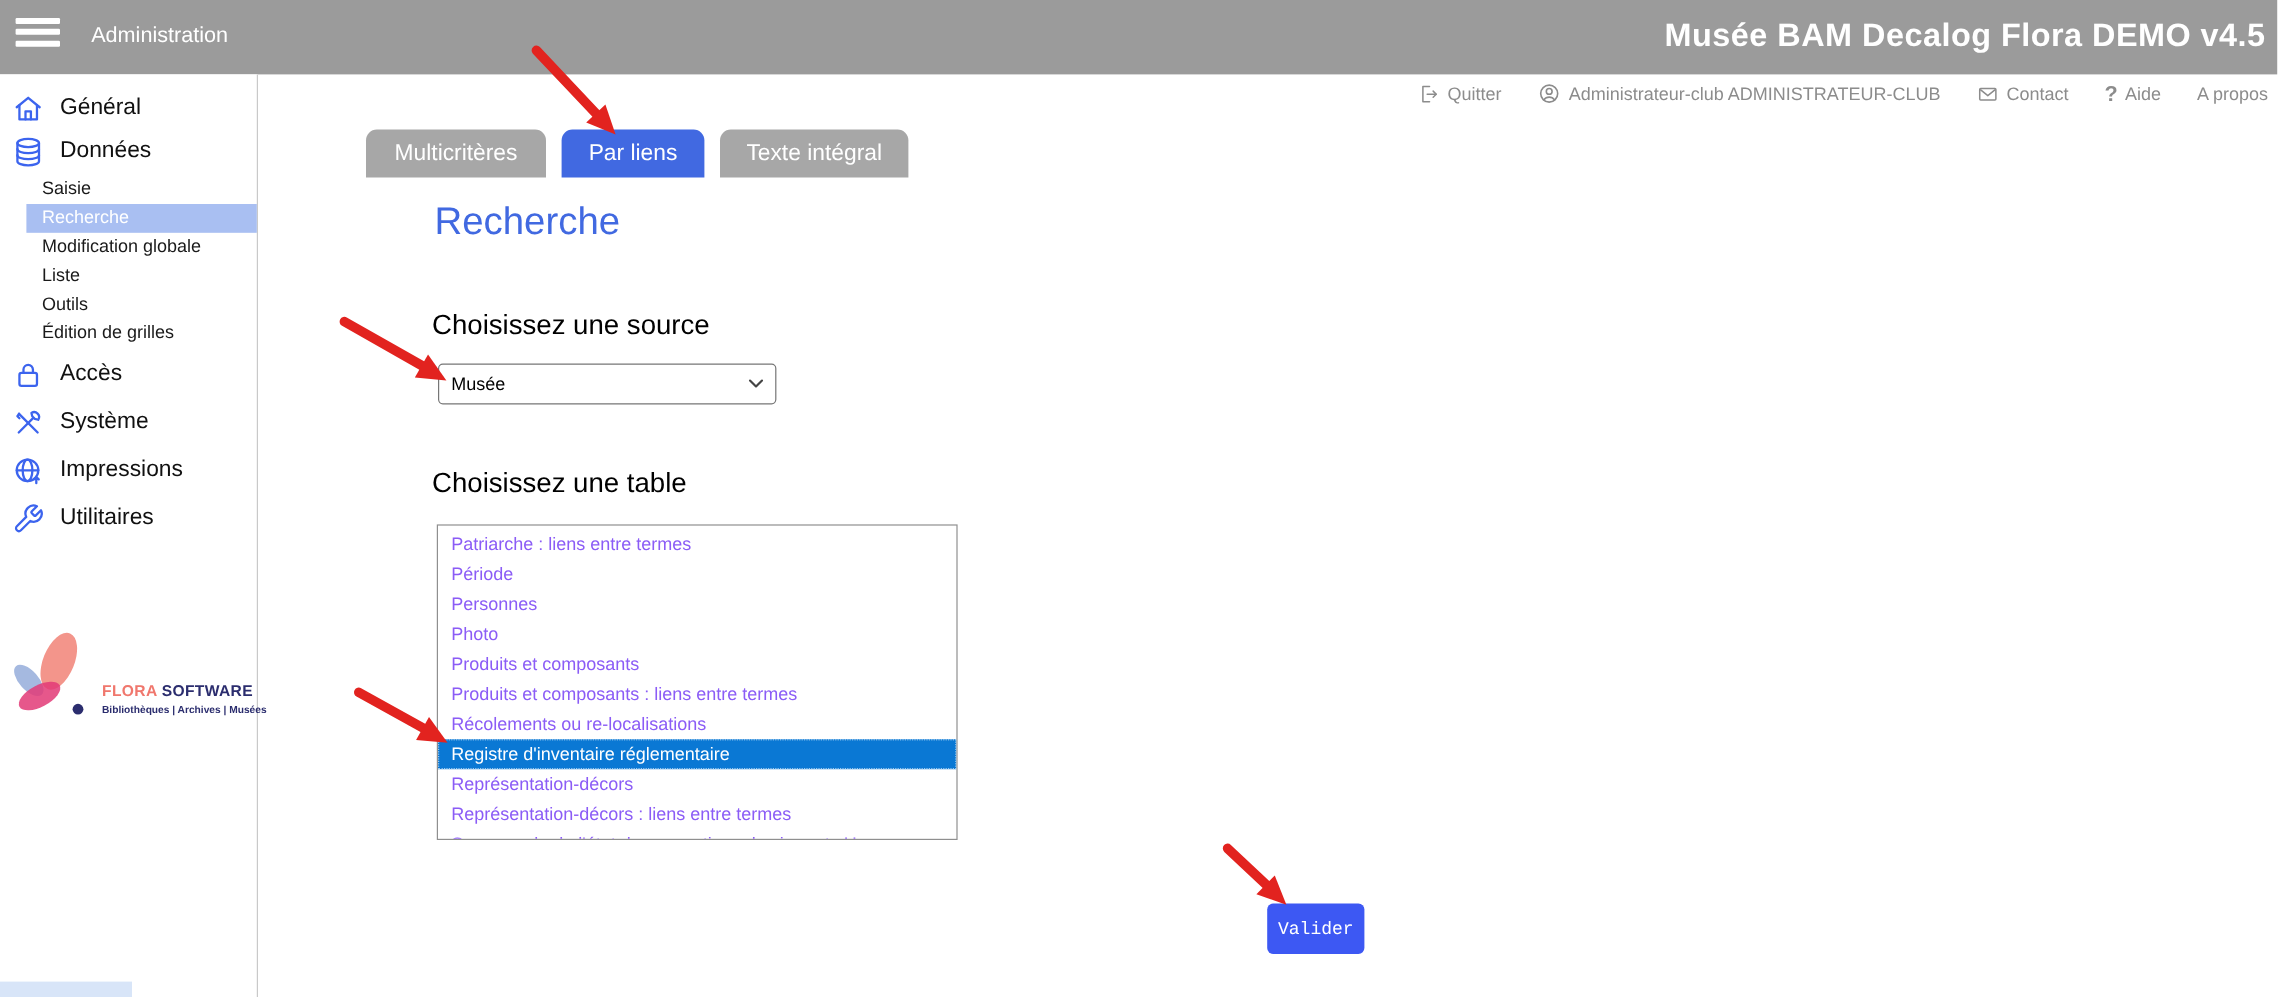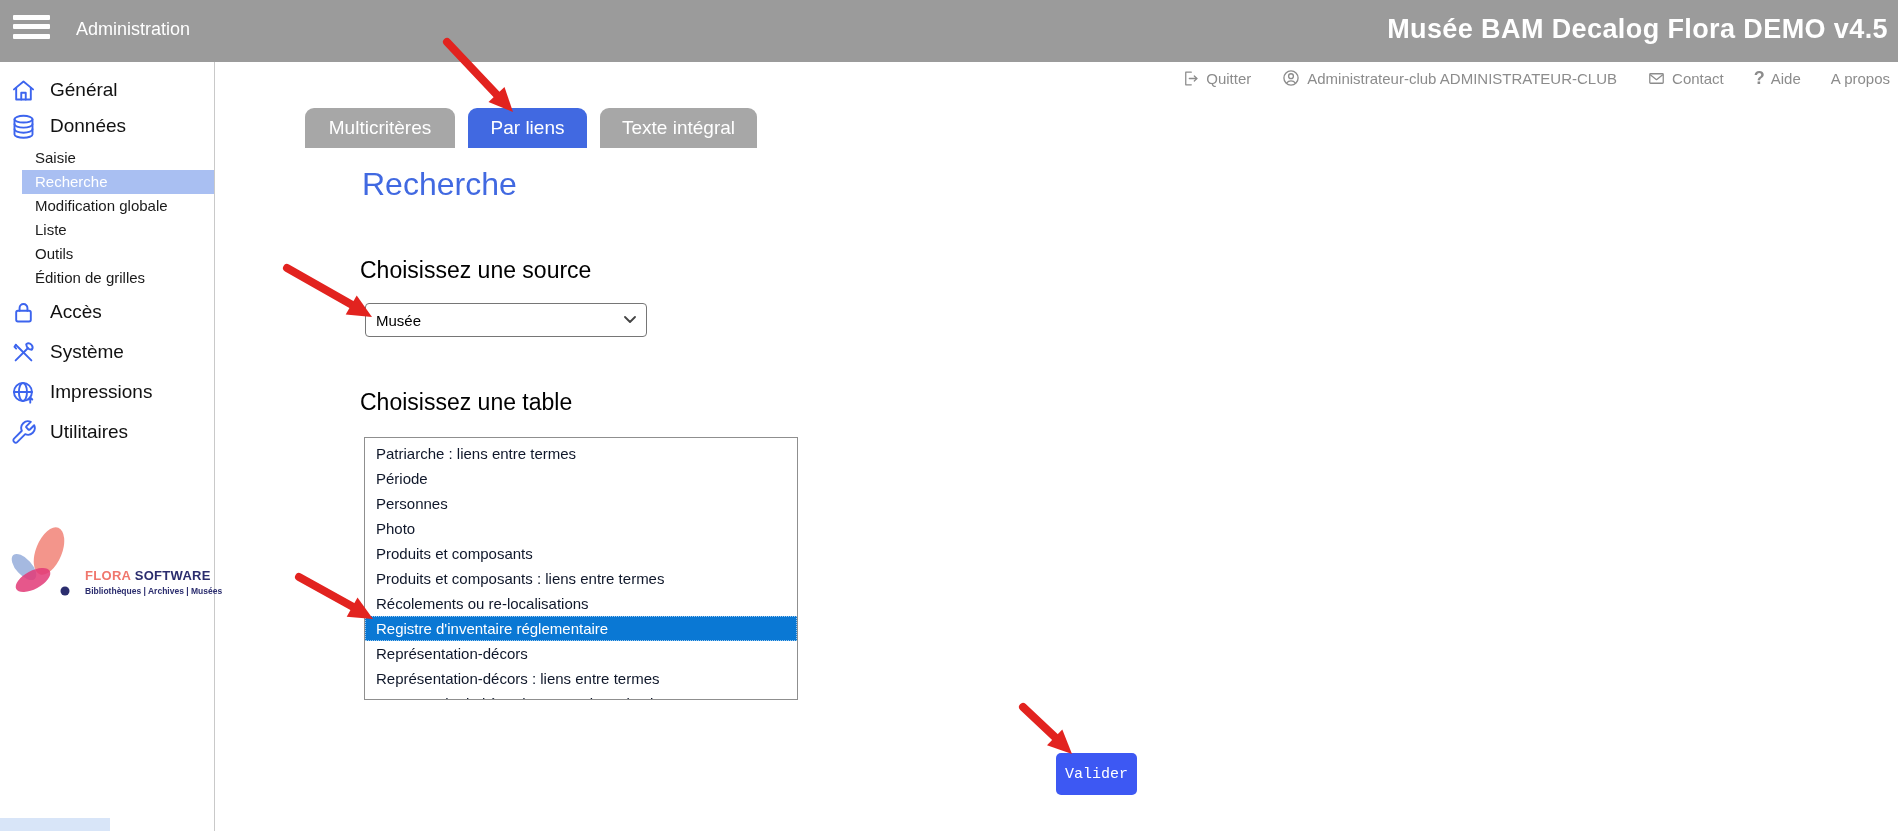--- a/index.html
+++ b/index.html
@@ -50,21 +50,21 @@
   .label-source{position:absolute;left:360px;top:257px;font-size:23px;color:#000}
   .label-table{position:absolute;left:360px;top:389px;font-size:23px;color:#000}
 
   .select{position:absolute;left:365px;top:303px;width:282px;height:34px;border:1px solid #767676;border-radius:4px;
           background:#fff;box-sizing:border-box;display:flex;align-items:center;padding:0 10px;font-size:15px;
           color:#000;cursor:pointer}
   .select .chev{margin-left:auto;stroke:#444;fill:none;stroke-width:1.8;stroke-linecap:round;stroke-linejoin:round}
 
   .listbox{position:absolute;left:364px;top:437px;width:434px;height:263px;border:1px solid #8f8f8f;background:#fff;
            box-sizing:border-box;overflow:hidden;padding-top:3px}
-  .opt{height:25px;line-height:25px;padding-left:11px;font-size:15px;color:#0f172a;white-space:nowrap;cursor:pointer}
+  .opt{height:25px;line-height:25px;padding-left:11px;font-size:15px;color:#8b5cf6;white-space:nowrap;cursor:pointer}
   .opt.selected{background:#0a78d4;color:#fff;outline:1px dotted #9ecbf0;outline-offset:-1px}
 
   .valider{position:absolute;left:1056px;top:753px;width:81px;height:42px;background:#3d58f3;color:#fff;
            font-size:15px;border:none;border-radius:5px;cursor:pointer;font-family:Liberation Mono, monospace}
 
   .arrows{position:absolute;left:0;top:0;width:1898px;height:831px;pointer-events:none}
   .arrow-line{stroke:#e2231f;stroke-width:8;stroke-linecap:round}
   .arrow-head{fill:#e2231f}
 
   .bottom-strip{position:absolute;left:0;top:818px;width:110px;height:13px;background:#d8e5f8}

